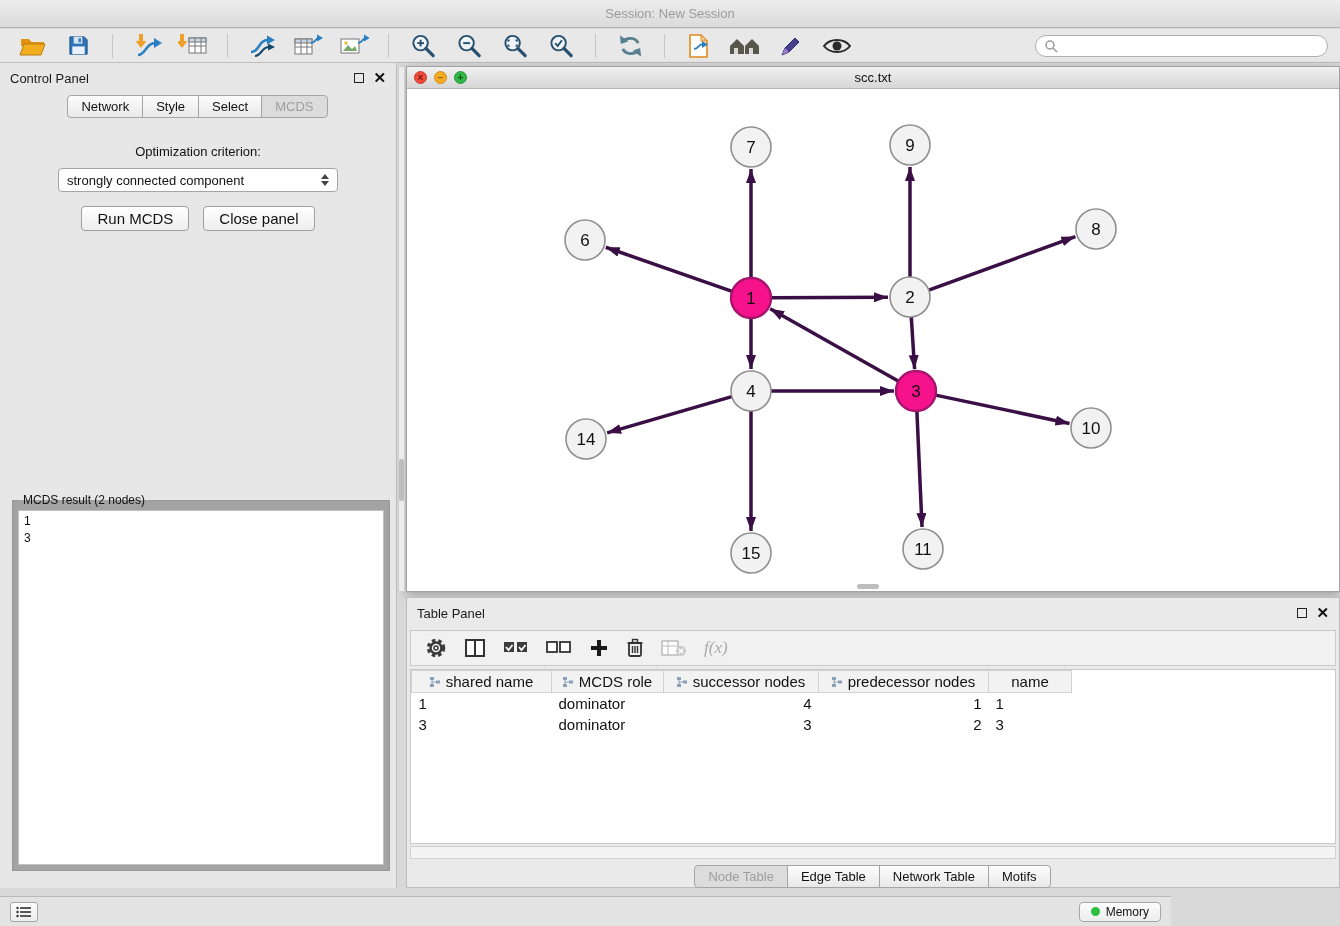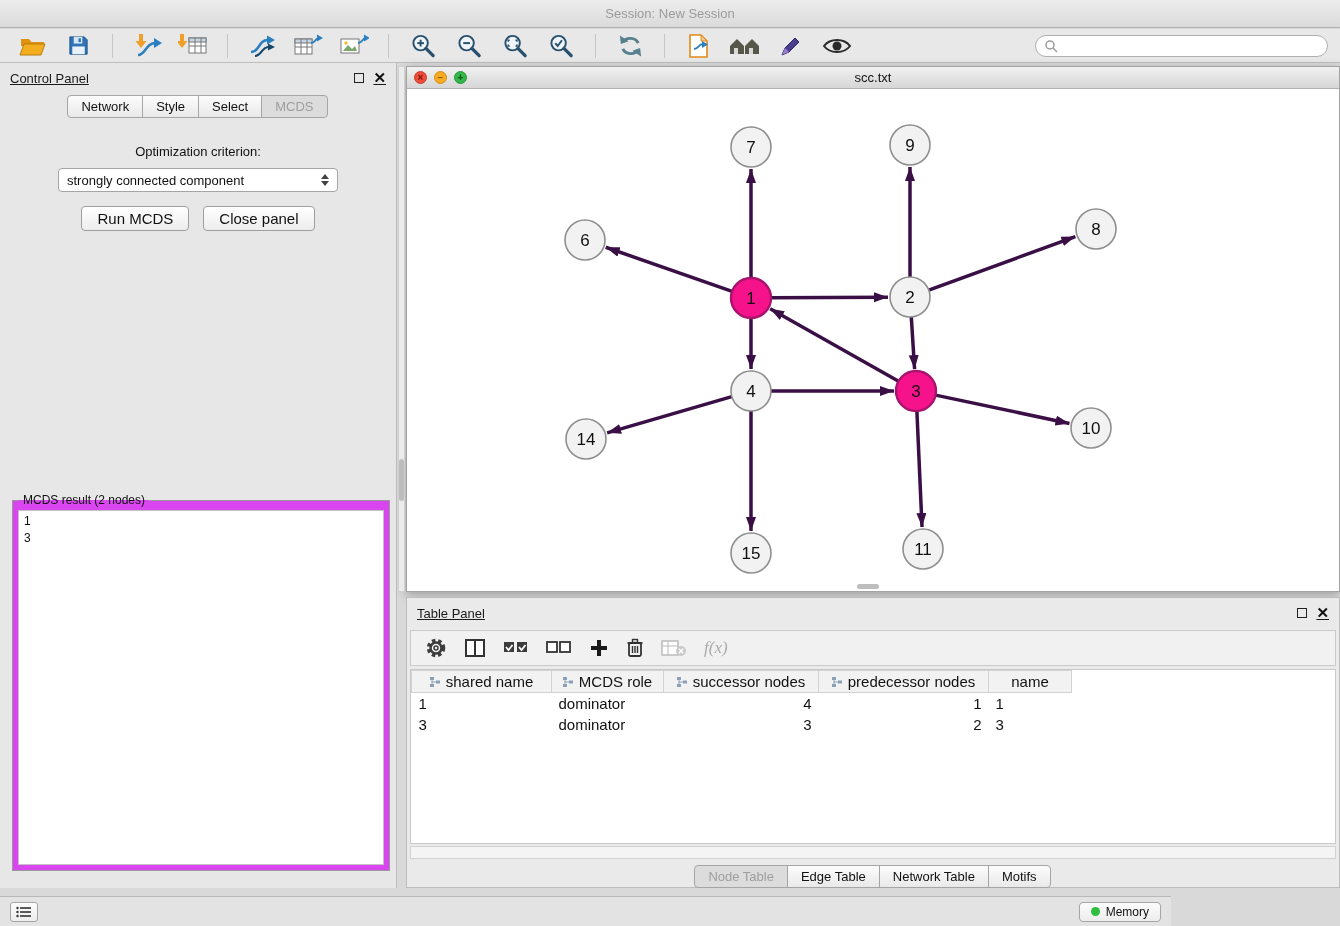--- a/index.html
+++ b/index.html
@@ -23,42 +23,42 @@
   .search-wrap { margin-left:auto; width:293px; height:22px; background:#fff;
     border:1px solid #b0b0b0; border-radius:11px; display:flex; align-items:center;
     padding:0 8px; gap:5px; }
   .search-wrap input { border:none; outline:none; flex:1; font-size:12px;
     font-family:"Liberation Sans", sans-serif; background:transparent; }
 
   
   .control-panel { position:absolute; left:0; top:63px; width:397px; height:825px;
     background:#e7e7e7; border-right:1px solid #bdbdbd; }
   .panel-header { height:30px; display:flex; align-items:center; padding:0 10px;
-    font-size:13px; color:#1a1a1a;text-decoration:underline; }
+    font-size:13px; color:#1a1a1a; }
   .win-ctrls { margin-left:auto; display:flex; align-items:center; gap:9px; }
   .float-btn { width:10px; height:10px; border:1.6px solid #222; background:transparent; }
   .close-x { font-size:15px; font-weight:bold; color:#111; line-height:10px; }
   .cp-tabs { display:flex; justify-content:center; margin-top:2px; }
   .tab { border:1px solid #a5a5a5; background:linear-gradient(#fcfcfc,#e9e9e9);
     padding:3px 13px; font-size:13px; color:#111; margin-left:-1px; }
   .tab:first-child { border-radius:4px 0 0 4px; }
   .tab:last-child { border-radius:0 4px 4px 0; }
   .tab.active { background:#dcdcdc; color:#9e9e9e; }
   .opt-label { text-align:center; font-size:13px; margin-top:26px; color:#111; }
   .dropdown { margin:9px auto 0; width:280px; height:24px; background:#fff;
     border:1px solid #a5a5a5; border-radius:4px; display:flex; align-items:center;
     padding:0 8px; font-size:13px; color:#111; }
   .stepper { margin-left:auto; display:flex; flex-direction:column; gap:2px; align-items:center; }
   .stepper .up { width:0; height:0; border:4px solid transparent; border-bottom:5px solid #444; }
   .stepper .down { width:0; height:0; border:4px solid transparent; border-top:5px solid #444; }
   .cp-buttons { display:flex; justify-content:center; gap:14px; margin-top:14px; }
   .btn { background:linear-gradient(#ffffff,#ededed); border:1px solid #9f9f9f;
     border-radius:4px; padding:3px 15px; font-size:15px; color:#111; cursor:default; }
   .result-fieldset { position:absolute; left:12px; top:430px; width:378px; height:378px;
-    border:1px solid #989898; background:#d946ef; }
+    border:1px solid #989898; background:#a3a3a3; }
   .result-fieldset legend { font-size:12px; color:#111; margin-left:6px; padding:0 4px; }
   .result-area { position:absolute; left:5px; right:5px; top:3px; bottom:5px;
     background:#fff; border:1px solid #c2c2c2; font-size:12px; line-height:17px;
     padding:2px 5px; white-space:pre; color:#111; overflow:hidden; }
 
   
   .network-window { position:absolute; left:406px; top:66px; width:934px; height:526px;
     background:#fff; border:1px solid #a3a3a3; box-shadow:0 3px 10px rgba(0,0,0,.28); }
   .nw-titlebar { position:relative; height:22px; background:linear-gradient(#f1f1f1,#d6d6d6);
     border-bottom:1px solid #b2b2b2; display:flex; align-items:center; padding:0 7px; }

